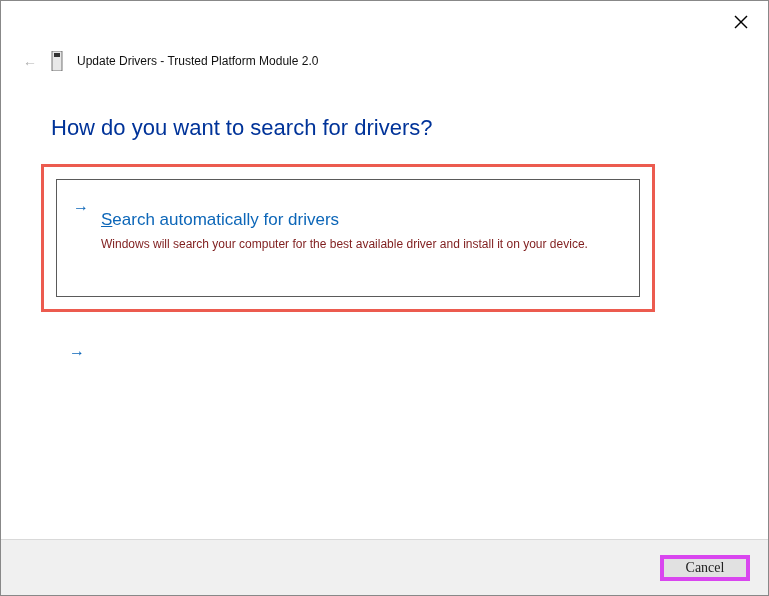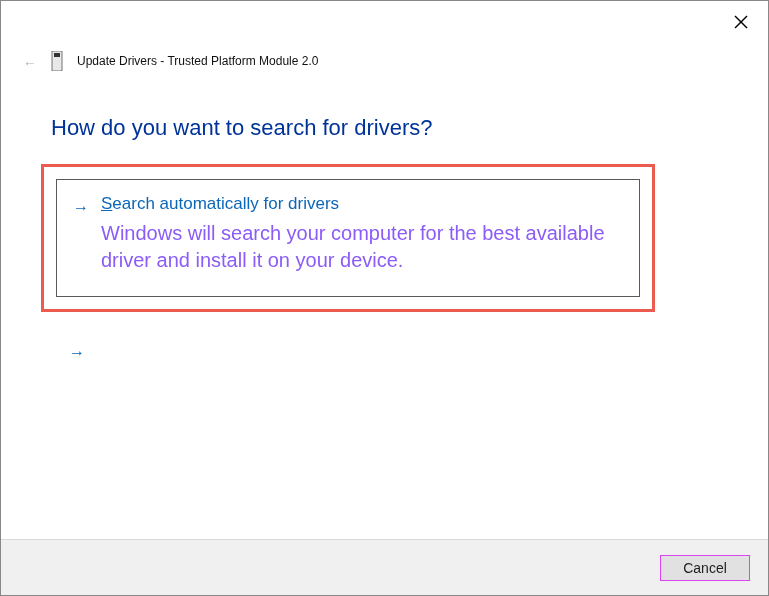--- a/index.html
+++ b/index.html
@@ -87,49 +87,50 @@
       font-size: 16px;
       margin-top: 3px;
       flex-shrink: 0;
     }
     .opt-content { flex: 1; }
     .opt-title {
       color: #0c66b8;
       font-size: 17px;
       font-weight: 400;
       margin-bottom: 6px;
+      margin-top: 16px;
     }
     .opt-title .accel { text-decoration: underline; }
     .opt-desc {
-      color: #8b5cf6;
-      font-size: 20px;
+      color: #7f1d1d;
+      font-size: 12px;
       line-height: 1.35;
     }
     .footer {
       position: absolute;
       bottom: 0;
       left: 0;
       right: 0;
       height: 56px;
       background: #f0f0f0;
       border-top: 1px solid #d9d9d9;
       display: flex;
       justify-content: flex-end;
       align-items: center;
       padding-right: 18px;
     }
     .cancel-btn {
       width: 90px;
       height: 26px;
       background: #e1e1e1;
-      border: 1px solid #d946ef;
+      border: 4px solid #d946ef;
       font-size: 14px;
       color: #222;
       cursor: pointer;
-      font-family: Liberation Sans, sans-serif;
+      font-family: Liberation Serif, serif;
     }
   </style>
 </head>
 <body>
 
 <div class="close-btn">
   <svg viewBox="0 0 14 14">
     <line x1="1" y1="1" x2="13" y2="13" stroke="#000" stroke-width="1.4"></line>
     <line x1="13" y1="1" x2="1" y2="13" stroke="#000" stroke-width="1.4"></line>
   </svg>

